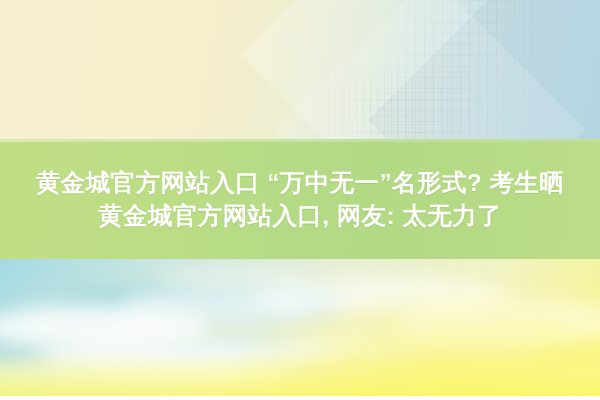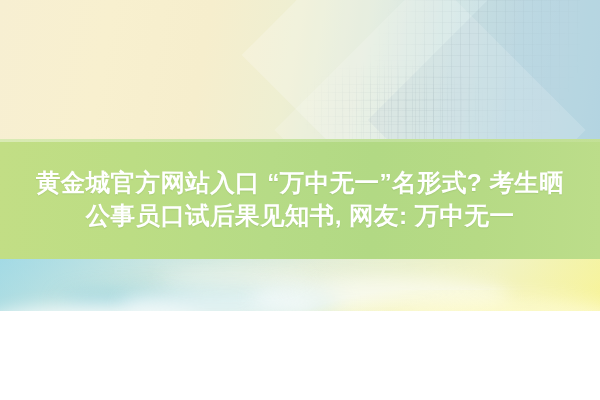--- a/index.html
+++ b/index.html
@@ -7,21 +7,21 @@
     padding: 0;
     background: #ffffff;
   }
   body {
     font-family: "Liberation Sans", sans-serif;
   }
 
   .banner {
     position: relative;
     width: 600px;
-    height: 311px;
+    height: 396px;
     overflow: hidden;
     background: #3b82f6;
   }
 
   
   .top-section {
     position: absolute;
     left: 0;
     top: 0;
     width: 600px;
@@ -231,21 +231,21 @@
   <div class="top-section">
     <div class="top-poly-a"></div>
     <div class="top-poly-b"></div>
     <div class="top-poly-c"></div>
     <div class="top-grid"></div>
     <div class="top-grid2"></div>
   </div>
 
   <div class="title-band">
     <div class="title-line title-line-1">黄金城官方网站入口 “万中无一”名形式? 考生晒</div>
-    <div class="title-line title-line-2">公事员口试后果见知书, 网友: 万中无一</div>
+    <div class="title-line title-line-2">黄金城官方网站入口, 网友: 太无力了</div>
   </div>
 
   <div class="bottom-section">
     <div class="bottom-wash"></div>
     <div class="blue-pocket"></div>
     <div class="blue-pocket2"></div>
     <div class="cloud c1"></div>
     <div class="cloud c2"></div>
     <div class="cloud c3"></div>
     <div class="cloud c4"></div>

